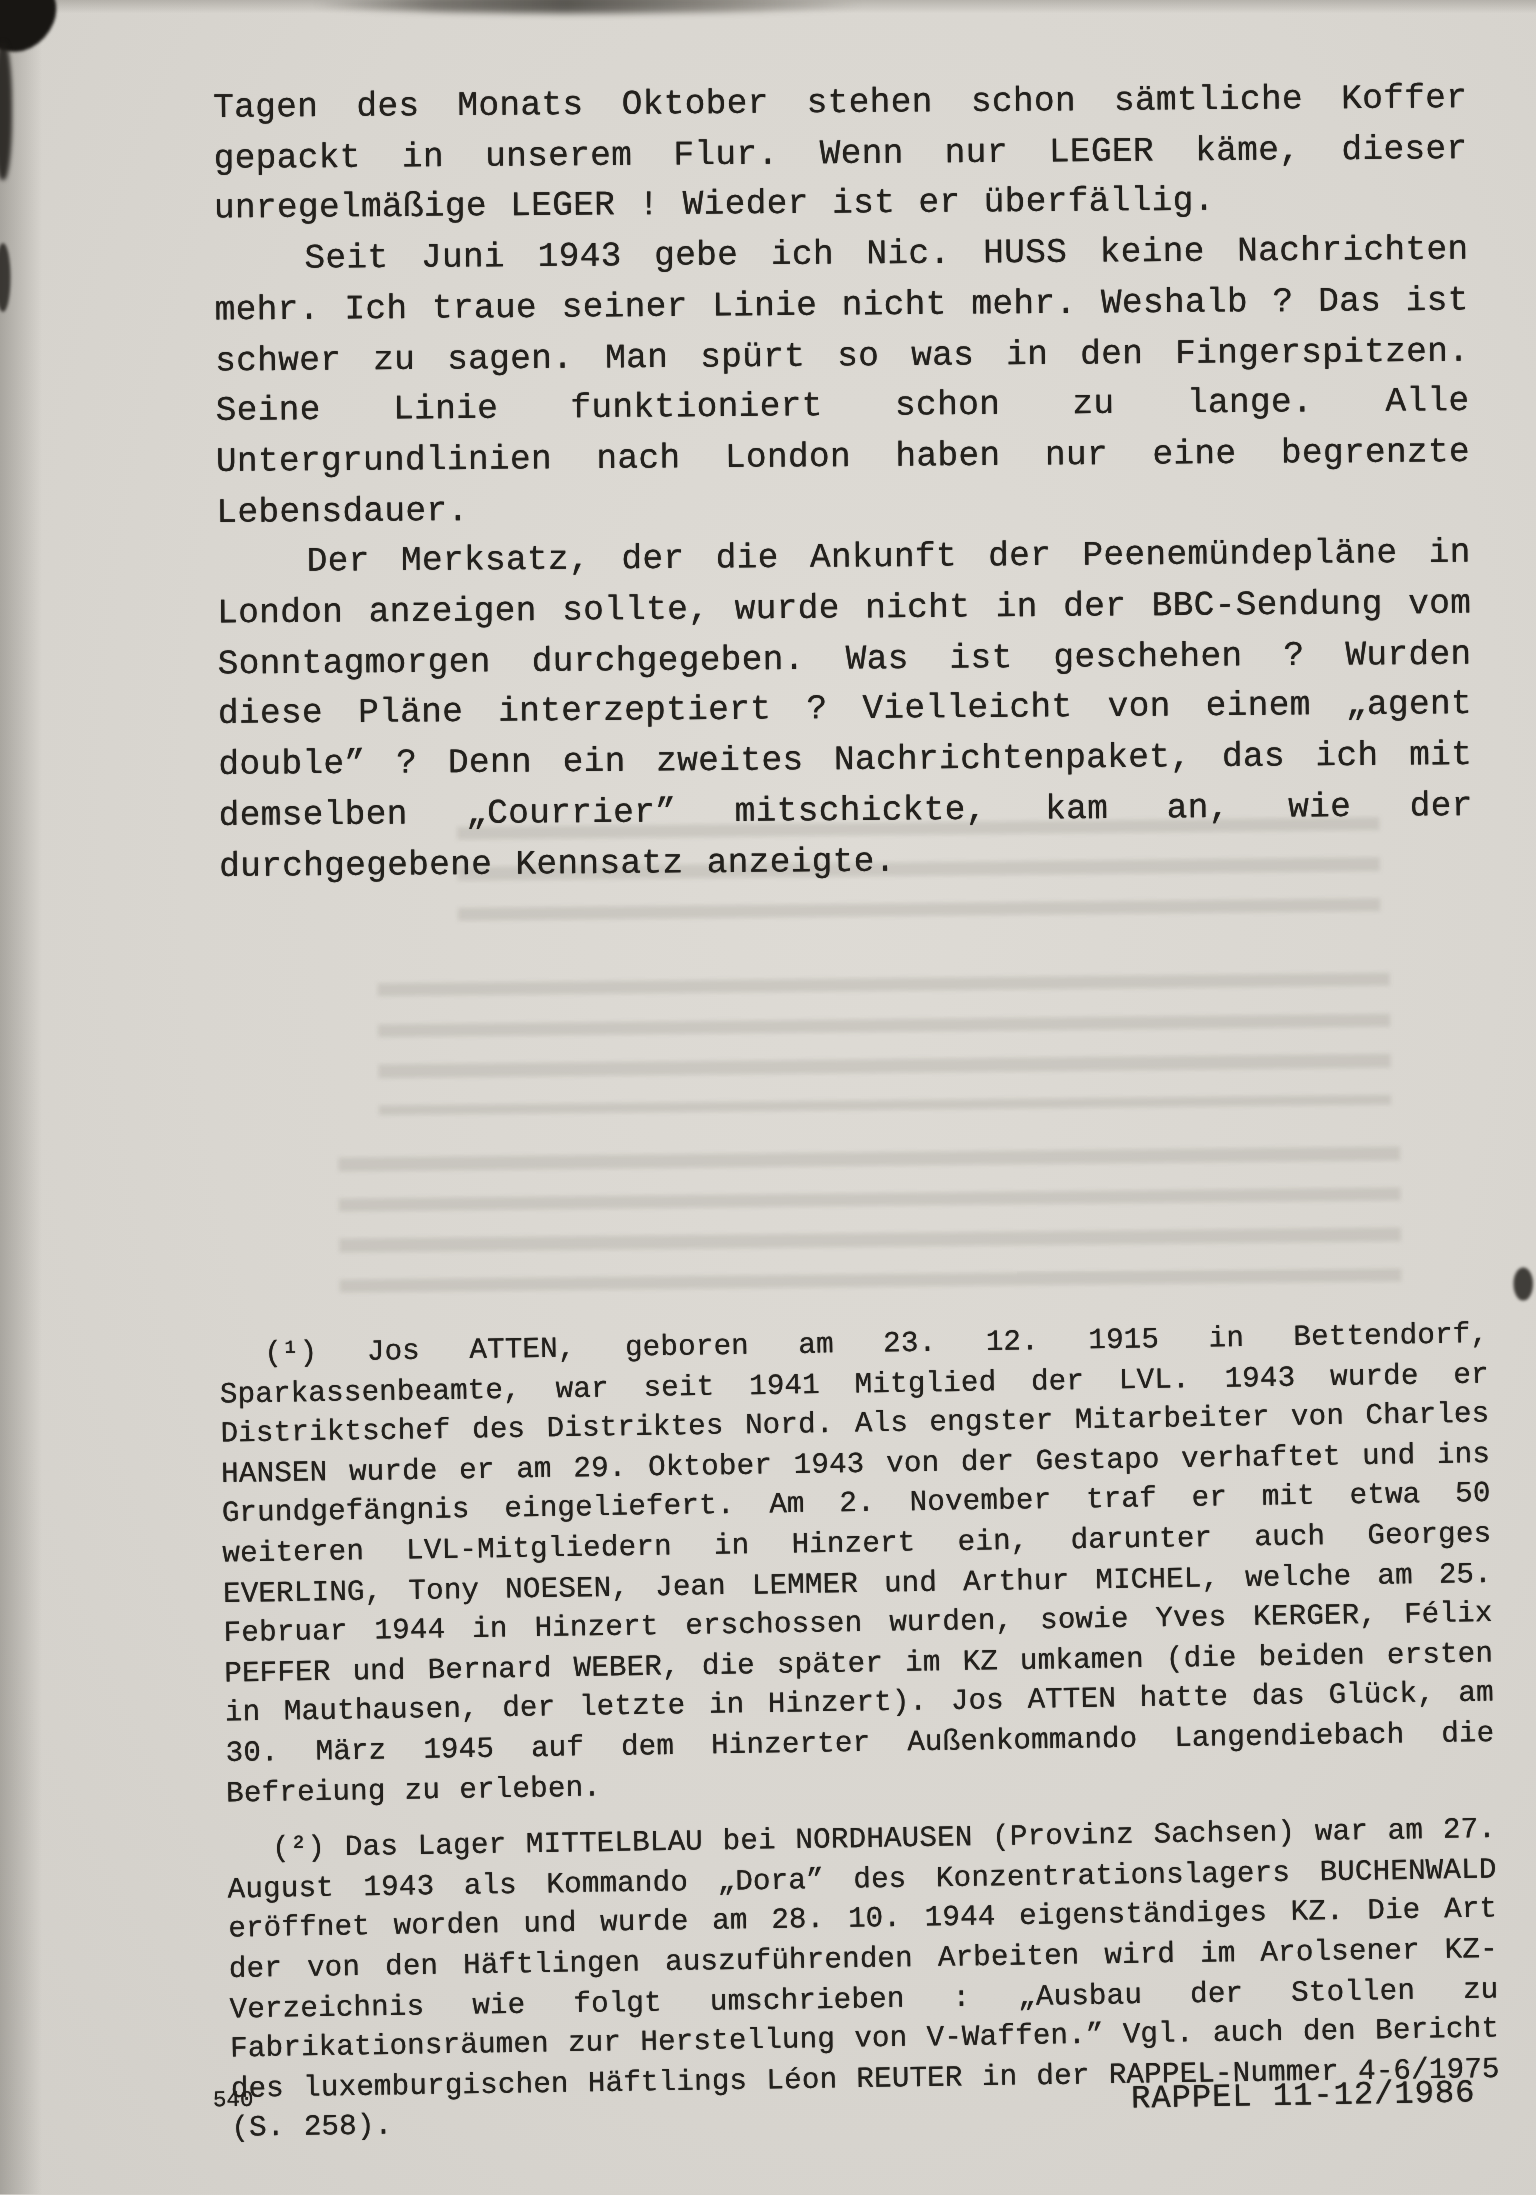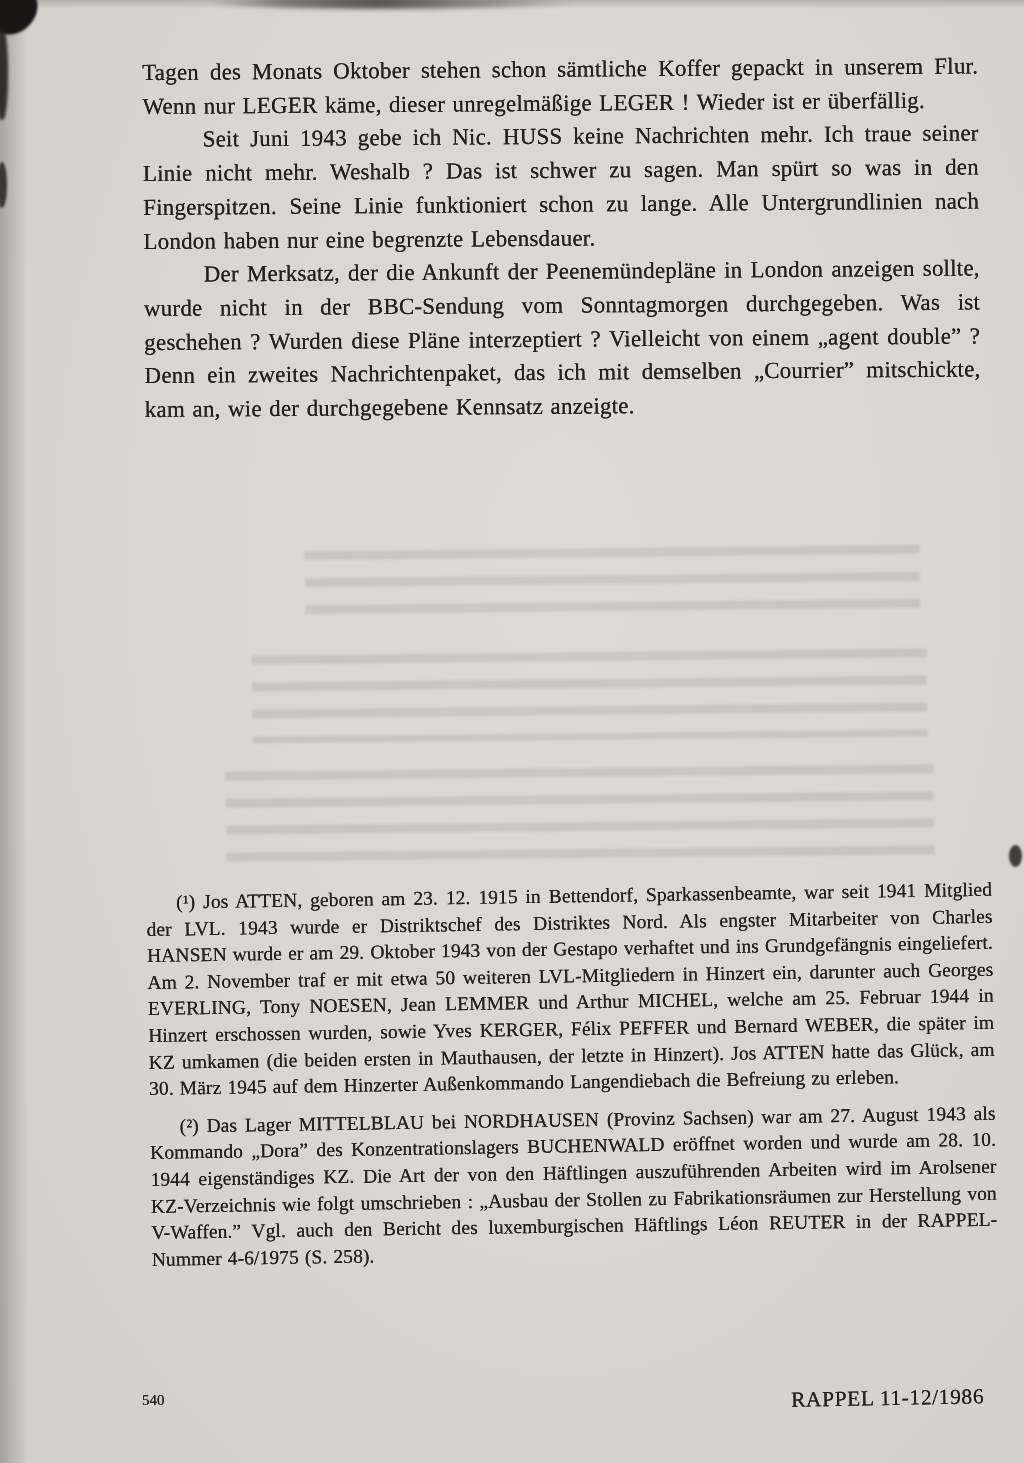--- a/index.html
+++ b/index.html
@@ -9,20 +9,21 @@
     position: relative;
     overflow: hidden;
     background: #d6d3cd;
     font-family: "Liberation Serif", "DejaVu Serif", serif;
   }
 
   .scan-page {
     position: absolute;
     inset: 0;
     background: radial-gradient(ellipse at 55% 38%, #dedbd5 0%, #d9d6d0 55%, #d2cfc9 100%);
+    font-family: Liberation Mono, monospace;
   }
 
   
   .edge-left {
     position: absolute; left: 0; top: 0; width: 28px; height: 100%;
     background: linear-gradient(to right, rgba(72,69,62,0.32), rgba(0,0,0,0));
     pointer-events: none;
   }
   .edge-top {
     position: absolute; left: 0; top: 0; width: 100%; height: 9px;

